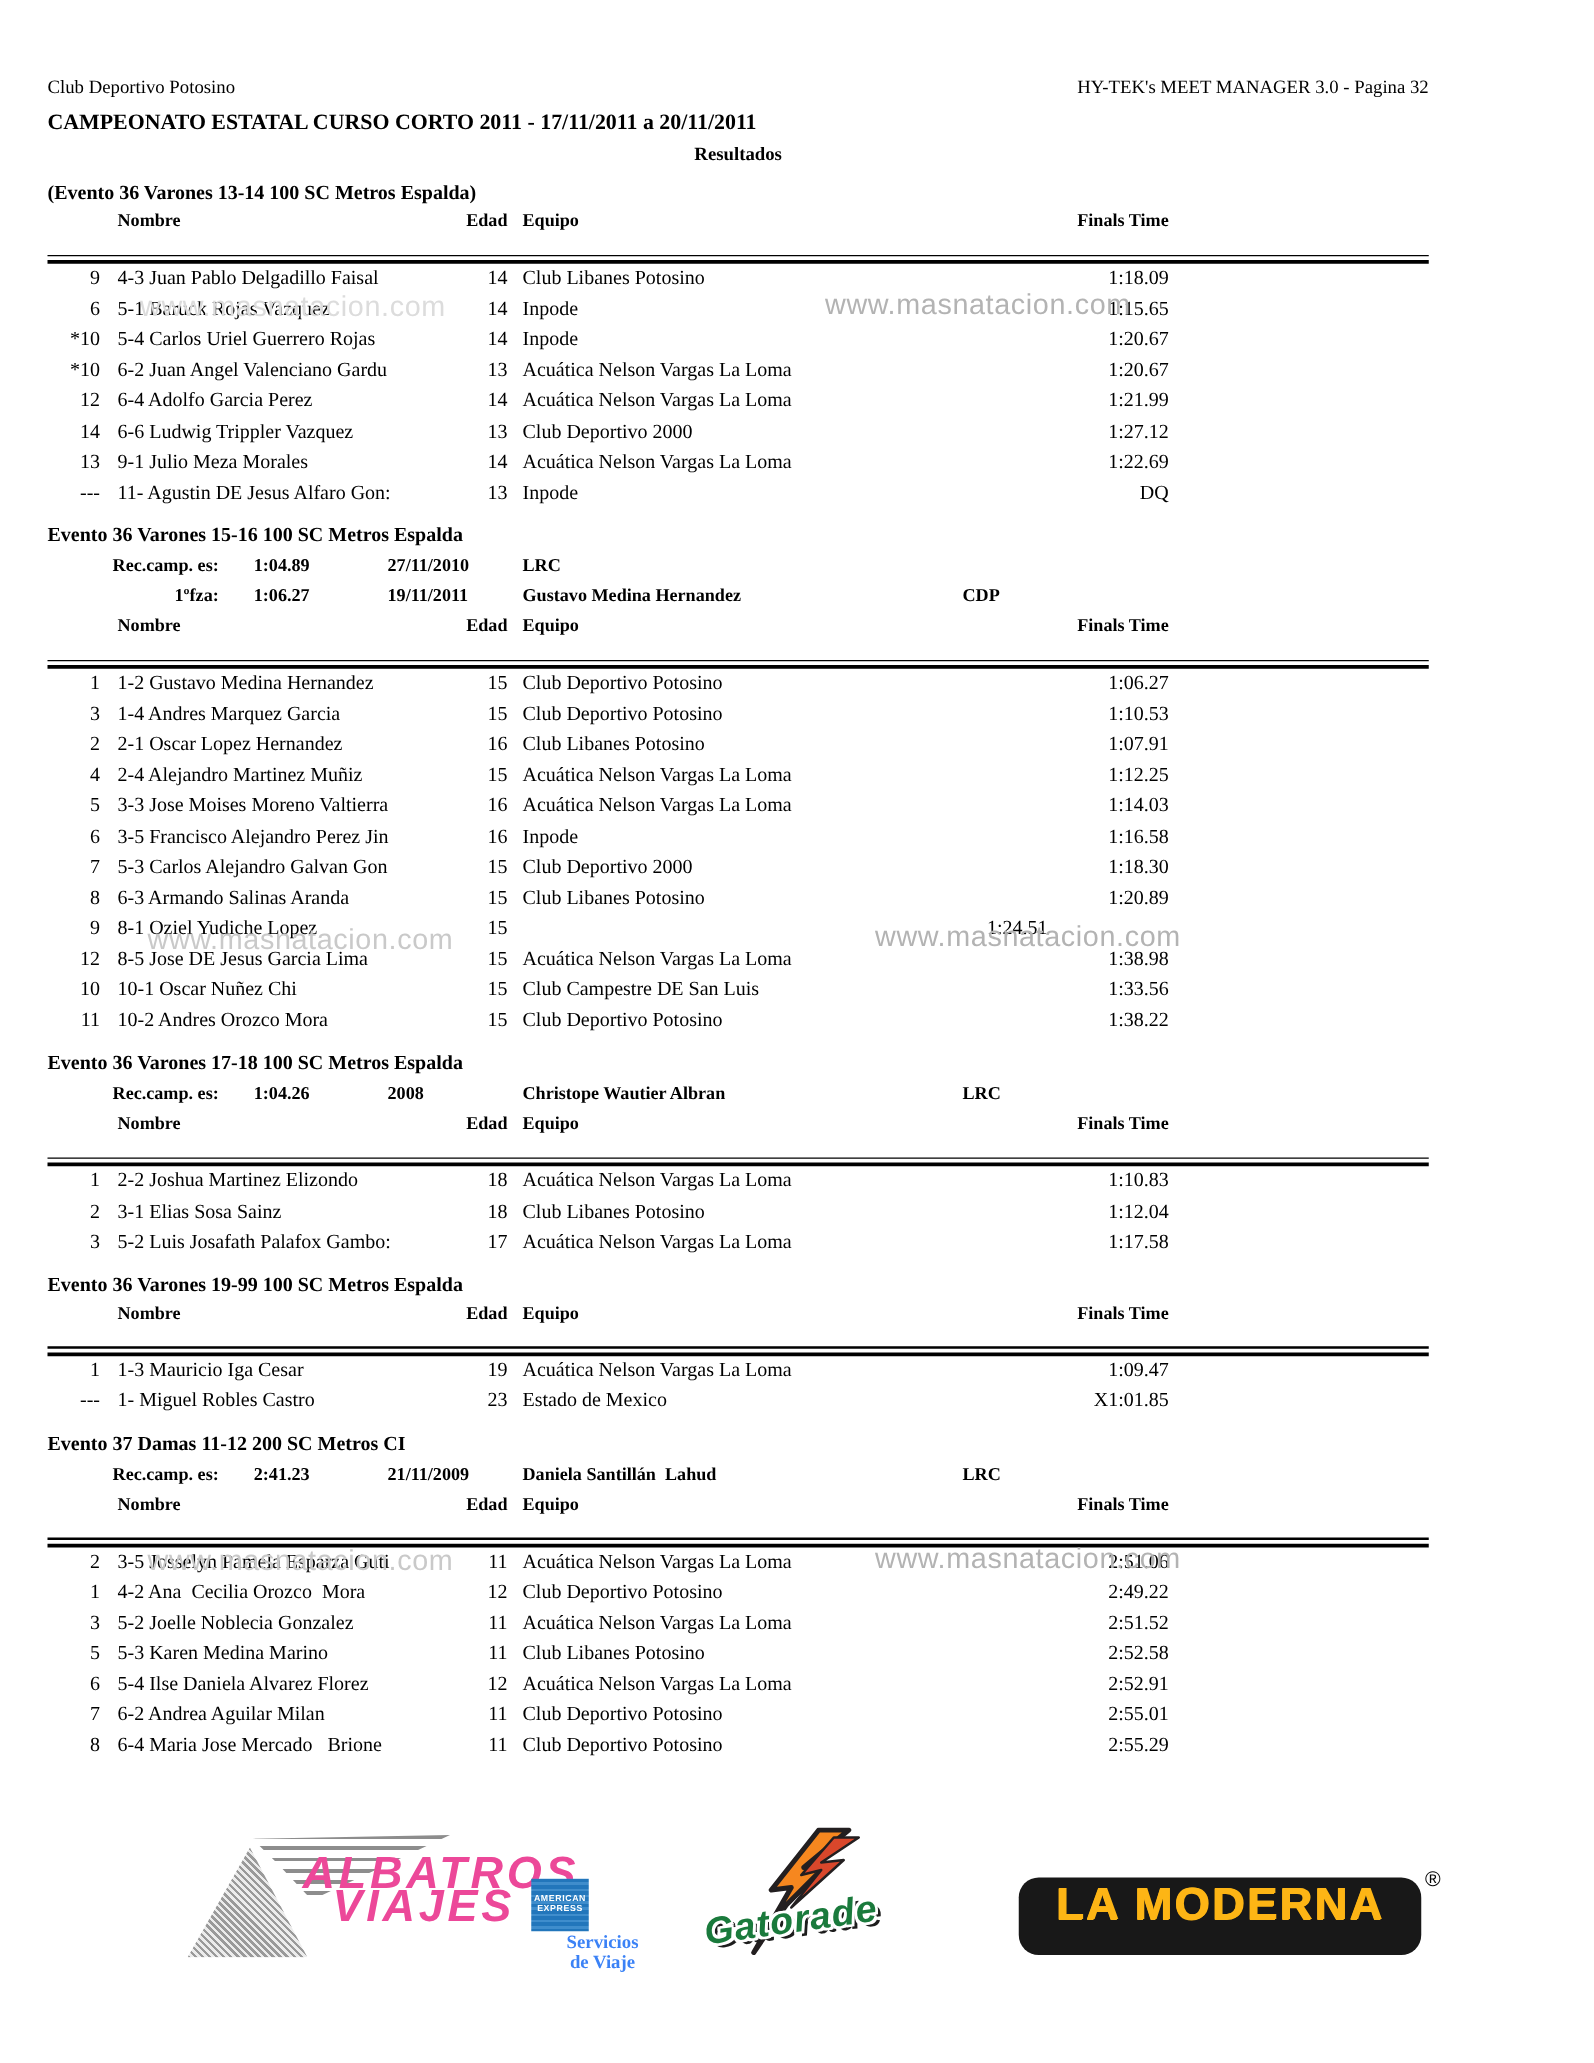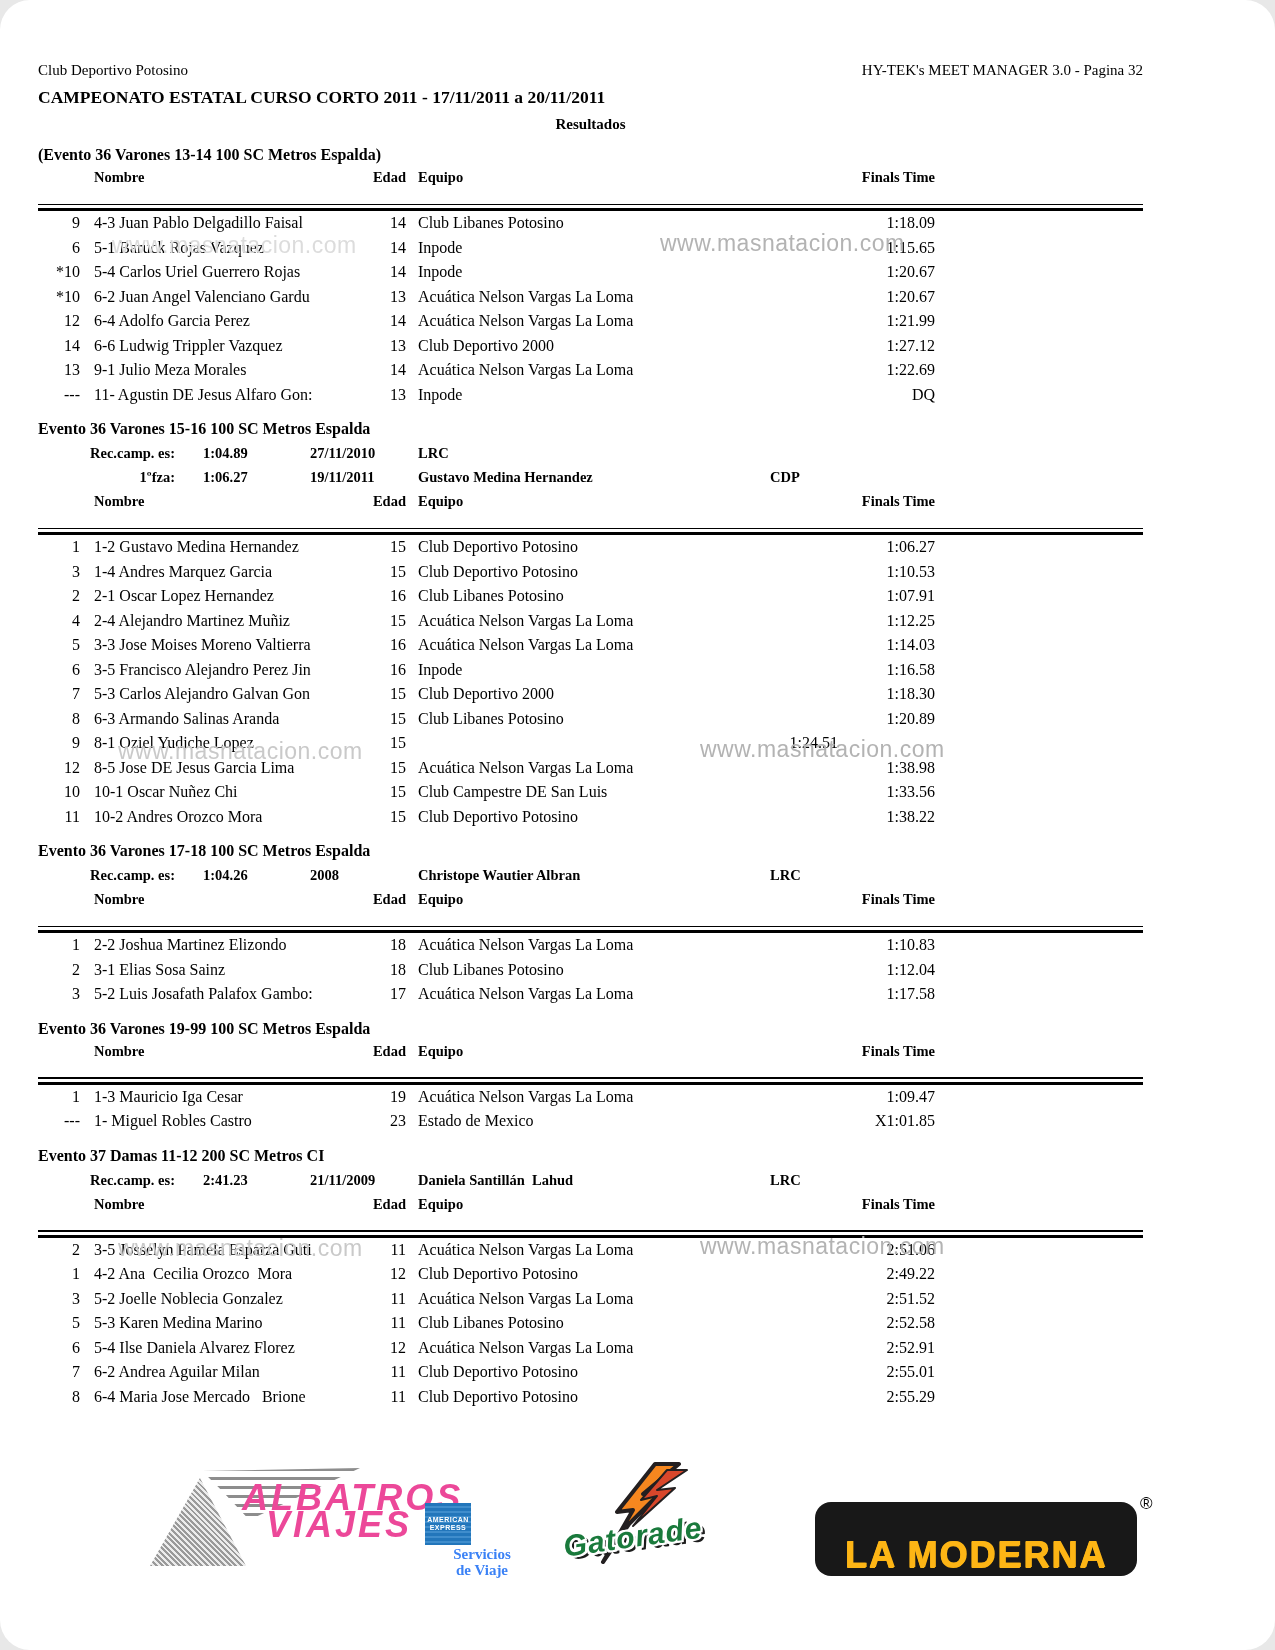--- a/index.html
+++ b/index.html
@@ -1,19 +1,19 @@
 <!DOCTYPE html>
 <html><head>
 <meta charset="utf-8">
 <style>
   html,body { margin:0; padding:0; background:#e8e8e8; }
   .page {
     position:relative; width:1275px; height:1650px; margin:0 auto;
     background:#ffffff; color:#000;
-    font-family:"Liberation Serif", serif; overflow:hidden;border-radius:30px;
+    font-family:"Liberation Serif", serif; overflow:hidden;
   }
   .content { position:absolute; left:38px; top:60px; width:1105px; }
 
   .doc-header { display:flex; justify-content:space-between; font-size:15px; line-height:20px; }
   .doc-title   { font-weight:bold; font-size:17.5px; margin-top:7px; }
   .doc-subtitle{ text-align:center; font-weight:bold; font-size:15px;  margin-top:8px; }
 
   .section { margin-top:12px; }
   .event-title { font-weight:bold; font-size:16px; line-height:20px; margin-bottom:2px; }
 
@@ -92,23 +92,23 @@
   .gat-bolt { position:absolute; left:30px; top:0; }
   .gat-text {
     position:absolute; left:-2px; top:58px; transform:rotate(-8deg);
     font-family:"Liberation Sans", sans-serif; font-weight:bold; font-style:italic;
     font-size:30px; color:#1a7a3c; letter-spacing:1px;
     text-shadow:-2px -2px 0 #fff, 2px -2px 0 #fff, -2px 2px 0 #fff, 2px 2px 0 #fff,
                 -2px 0 0 #fff, 2px 0 0 #fff, 0 -2px 0 #fff, 0 2px 0 #fff, 4px 4px 0 #1d1d1d;
   }
 
   .moderna {
-    position:absolute; left:815px; top:1502px; width:322px; height:74px;
+    position:absolute; left:815px; top:1502px; width:322px; height:62px;
     background:#181818; border-radius:16px;
-    display:flex; align-items:flex-end; justify-content:center;
+    display:flex; align-items:flex-start; justify-content:center;
   }
   .moderna-text {
     font-family:"Liberation Sans", sans-serif; font-weight:bold;
     font-size:36px; letter-spacing:2px; color:#fdb515;
     text-shadow:1px 0 0 #fdb515, 0 1px 0 #fdb515;
   }
   .moderna-reg { position:absolute; left:1140px; top:1494px; font-size:17px; font-family:"Liberation Sans", sans-serif; }
 </style>
 </head>
 <body>

